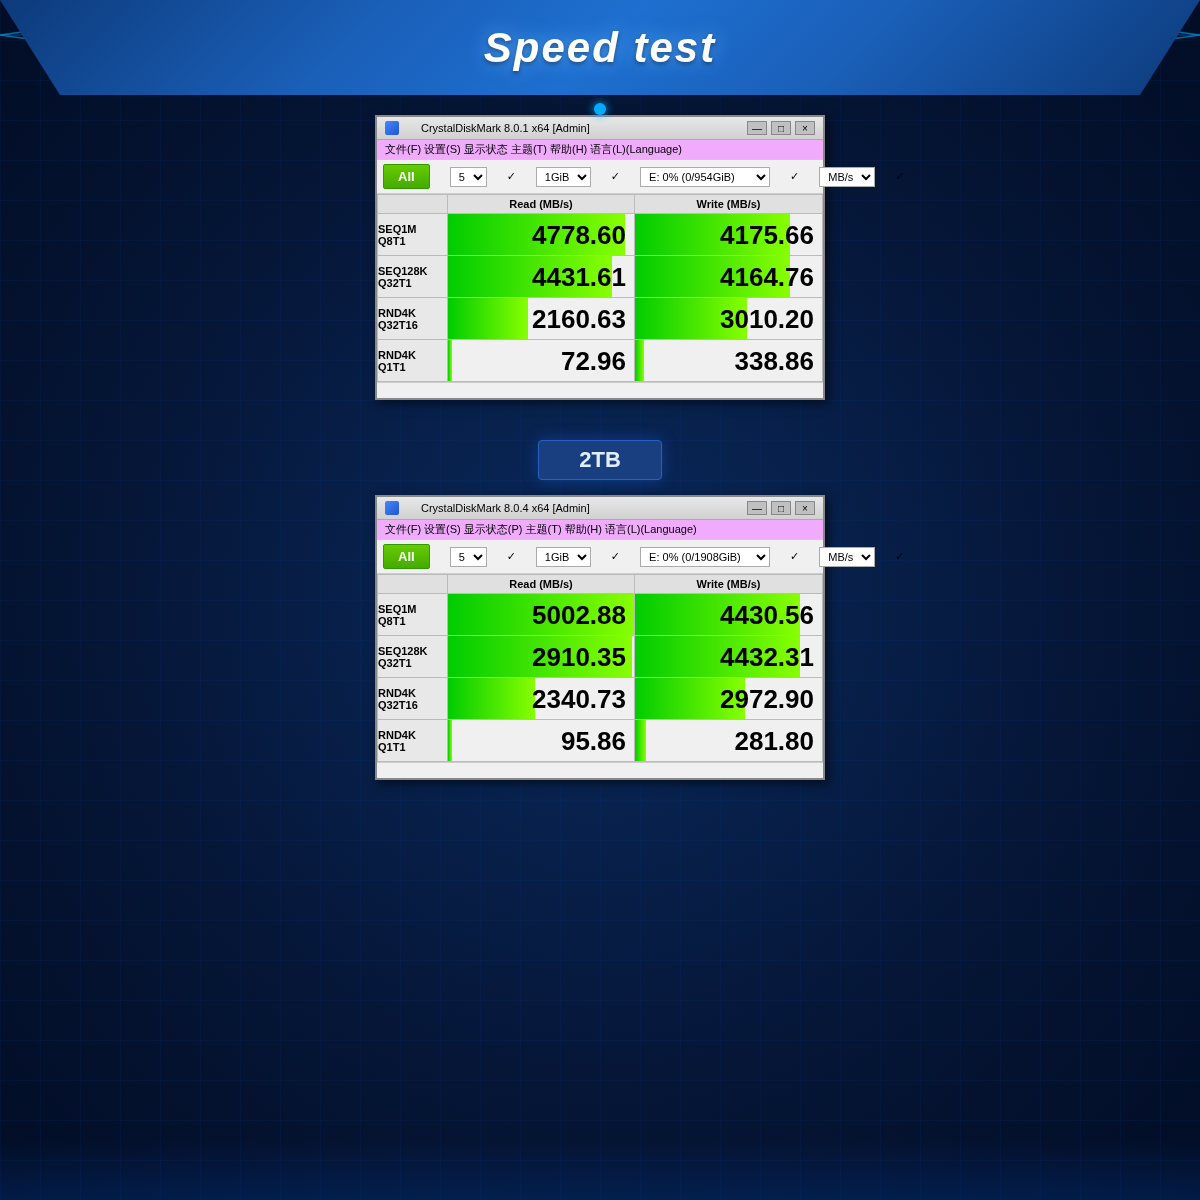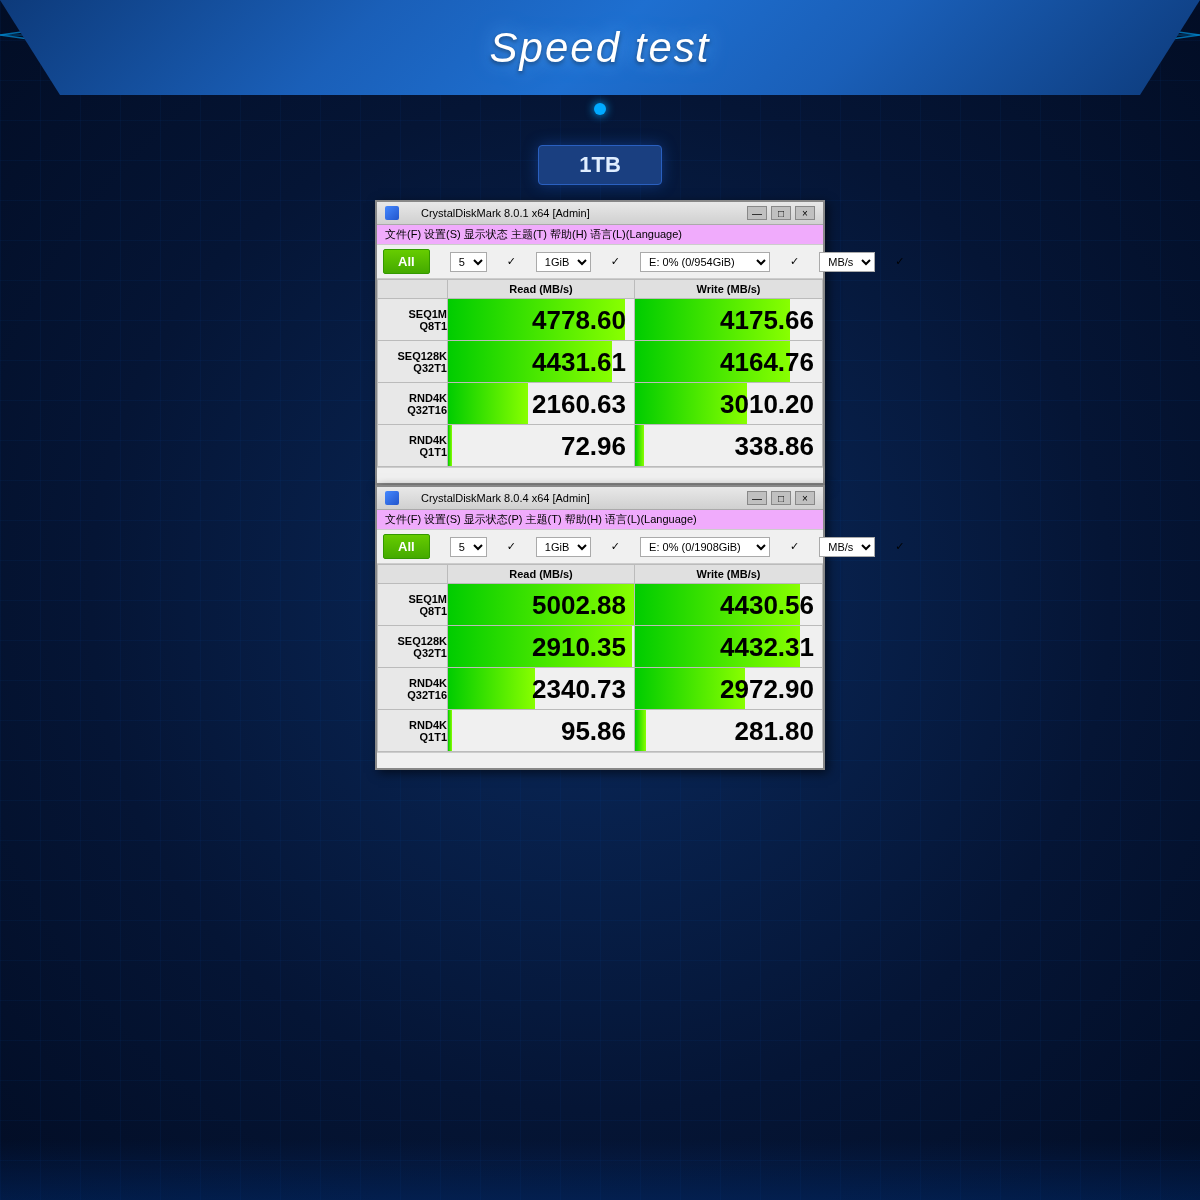--- a/index.html
+++ b/index.html
@@ -53,21 +53,21 @@
     .corner-right { right: 0; transform: scaleX(-1); }
 
     .corner-left svg, .corner-right svg {
       width: 100%; height: 100%;
     }
 
     .header-title {
       position: relative;
       z-index: 2;
       font-size: 42px;
-      font-weight: normal;
+      font-weight: bold;
       color: #fff;
       text-shadow: 0 0 20px rgba(100,180,255,0.8), 0 2px 4px rgba(0,0,0,0.5);
       letter-spacing: 2px;
       font-style: italic;
     }
 
     
     .header-dot {
       display: flex;
       justify-content: center;
@@ -207,21 +207,21 @@
 
     .cdm-table td {
       border: 1px solid #bbb;
       padding: 0;
       font-size: 11px;
       color: #000;
     }
 
     .row-label {
       background: #e8e8e8;
-      text-align: right;
+      text-align: left;
       padding: 4px 6px;
       font-size: 10px;
       font-weight: bold;
       width: 70px;
       vertical-align: middle;
       color: #000;
     }
 
     .row-value {
       position: relative;
@@ -291,23 +291,20 @@
         <line x1="0" y1="30" x2="160" y2="30" stroke="#00aaff" stroke-width="1" opacity="0.4"></line>
         <circle cx="180" cy="30" r="4" fill="#00aaff" opacity="0.8"></circle>
       </svg>
     </div>
     <div class="header-bg"></div>
     <span class="header-title">Speed test</span>
   </div>
 
   <div class="header-dot"></div>
 
-  <div class="section-label">
-    <div class="label-box">1TB</div>
-  </div>
 
   <div class="cdm-window">
 
     <div class="cdm-titlebar">
       <div class="cdm-icon"></div>
       <span class="cdm-title-text">CrystalDiskMark 8.0.1 x64 [Admin]</span>
       <div class="cdm-controls">
         <div class="cdm-btn">—</div>
         <div class="cdm-btn">□</div>
         <div class="cdm-btn">×</div>
@@ -401,20 +398,23 @@
             <td class="row-value">
               <div class="green-bar" style="width:5%"></div>
               <span class="value-text">338.86</span>
             </td>
           </tr>
         </tbody>
     </table>
     <div class="cdm-footer"></div>
   </div>
 
+  <div class="section-label" style="margin-top:40px">
+    <div class="label-box">2TB</div>
+  </div>
 
   <div class="cdm-window">
 
     <div class="cdm-titlebar">
       <div class="cdm-icon"></div>
       <span class="cdm-title-text">CrystalDiskMark 8.0.4 x64 [Admin]</span>
       <div class="cdm-controls">
         <div class="cdm-btn">—</div>
         <div class="cdm-btn">□</div>
         <div class="cdm-btn">×</div>

